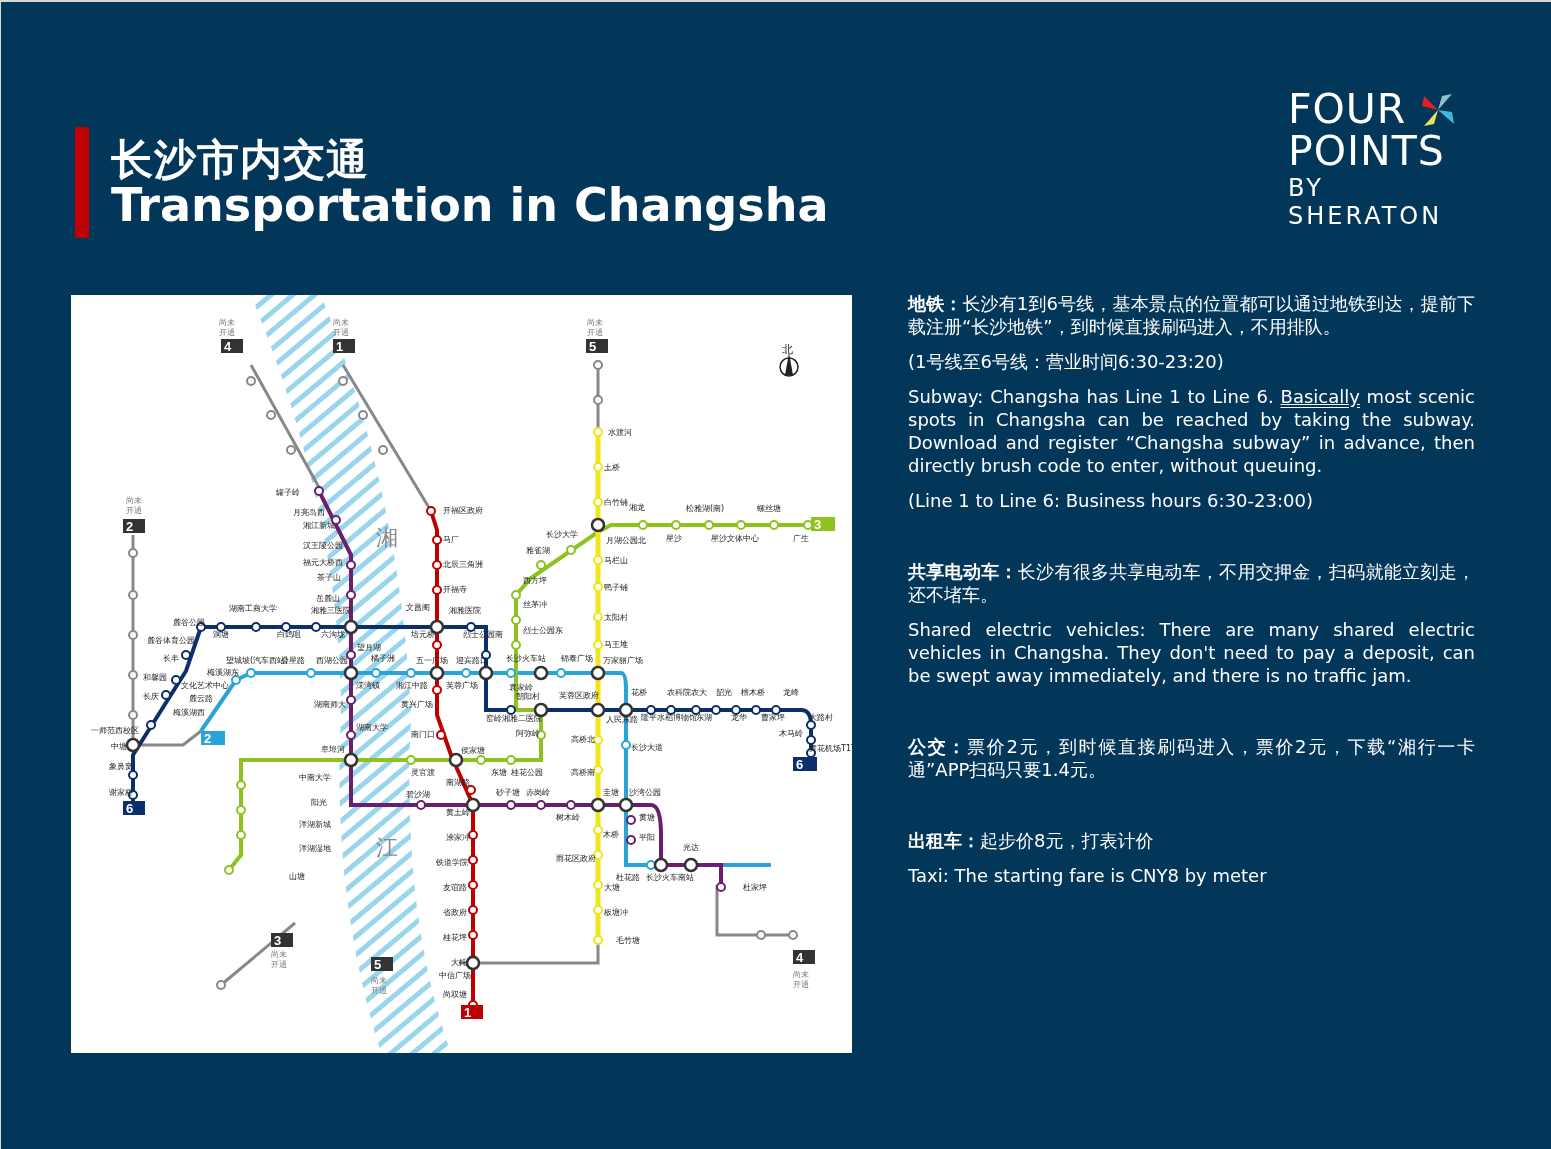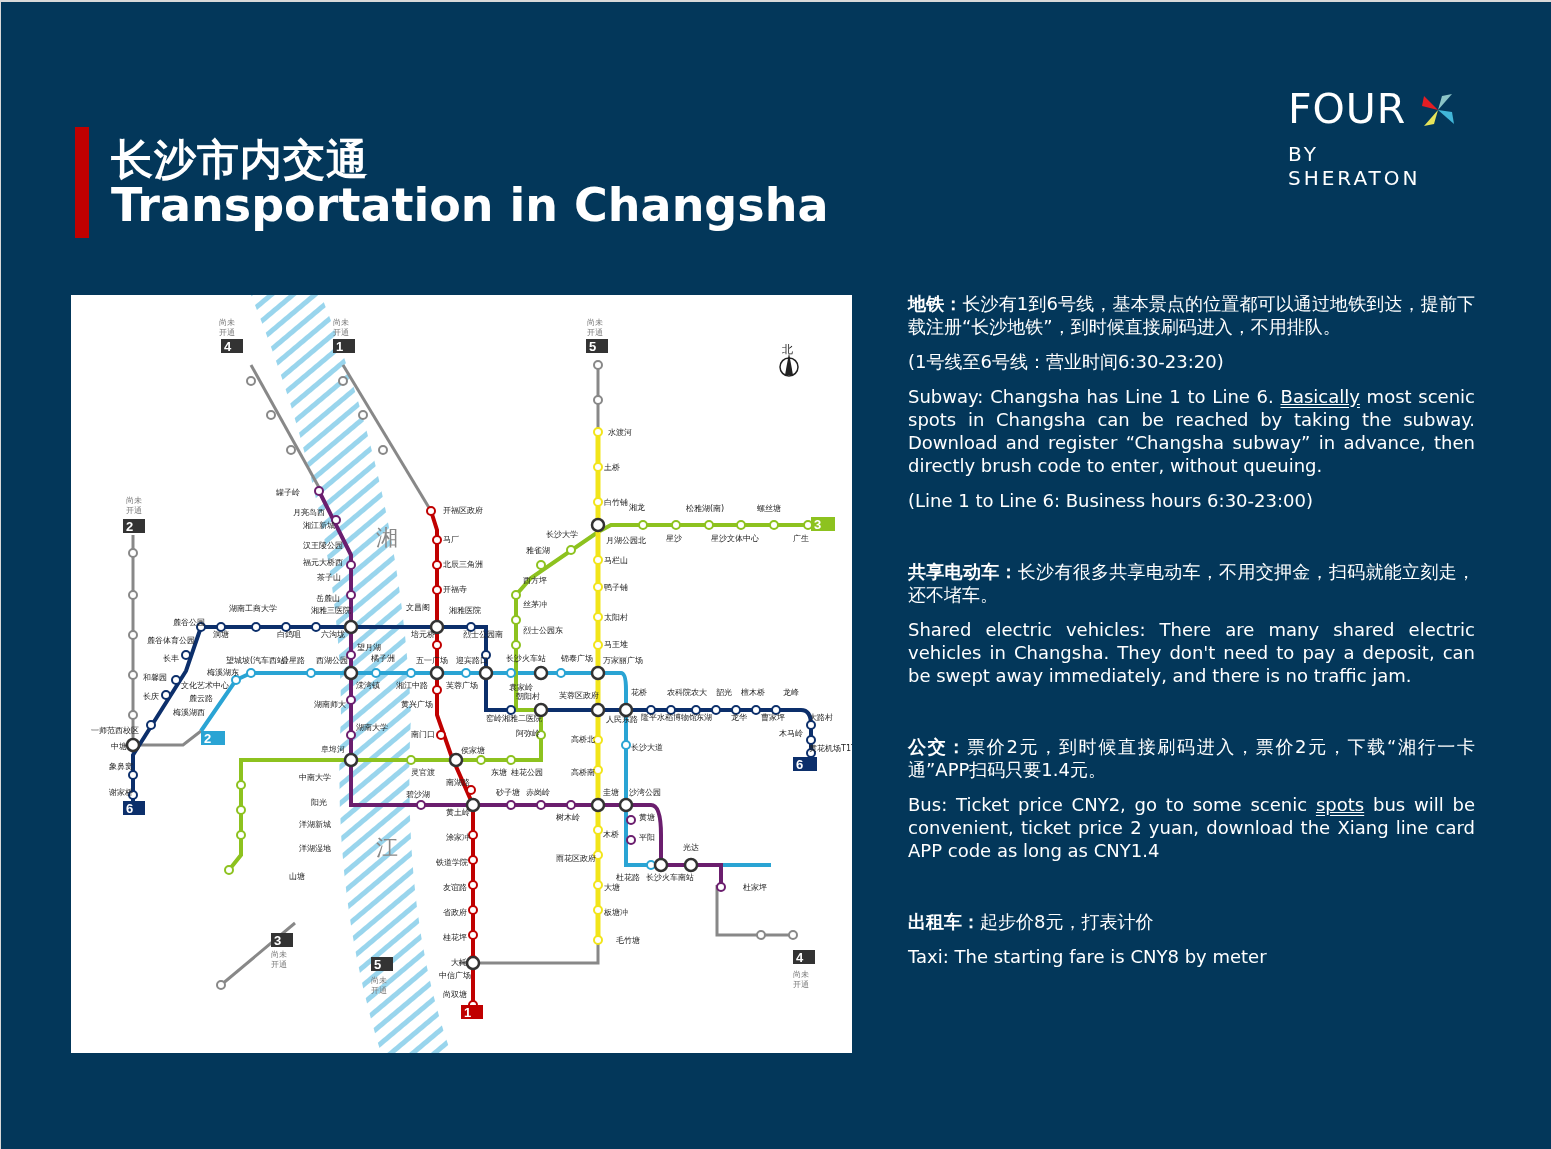--- a/index.html
+++ b/index.html
@@ -3,21 +3,21 @@
 <meta charset="utf-8">
 <style>
   html,body{margin:0;padding:0;}
   body{width:1551px;height:1149px;background:#03375a;position:relative;overflow:hidden;font-family:"Liberation Sans","DejaVu Sans",sans-serif;color:#fff;}
   .frame{position:absolute;left:0;top:0;width:1551px;height:1149px;border-top:2px solid #d9d9d9;border-left:1px solid #d9d9d9;box-sizing:border-box;}
   .accent-bar{position:absolute;left:75px;top:127px;width:14px;height:111px;background:#c00000;}
   .title-cn{position:absolute;left:111px;top:136px;font-size:42px;font-weight:bold;line-height:48px;letter-spacing:1px;font-family:"DejaVu Sans",sans-serif;text-align:right;}
   .title-en{position:absolute;left:111px;top:180px;font-size:46px;font-weight:bold;line-height:50px;font-family:"DejaVu Sans",sans-serif;}
   .logo{position:absolute;left:1288px;top:88px;width:170px;}
   .logo .l1,.logo .l2{font-family:"DejaVu Sans",sans-serif;font-size:41px;line-height:42px;letter-spacing:1px;font-weight:normal;}
-  .logo .l3{font-size:20px;letter-spacing:3px;margin-top:12px;font-family:"DejaVu Sans",sans-serif;}
+  .logo .l3{font-size:24px;letter-spacing:3px;margin-top:2px;font-family:"DejaVu Sans",sans-serif;}
   .pinwheel{position:absolute;left:132px;top:4px;width:36px;height:36px;}
   .map{position:absolute;left:71px;top:295px;width:781px;height:758px;background:#fff;overflow:hidden;}
   .map svg{position:absolute;left:0;top:0;}
   .stn{font-size:8px;fill:#222;font-family:"DejaVu Sans",sans-serif;}
   .stn-grey{font-size:8px;fill:#777;font-family:"DejaVu Sans",sans-serif;}
   .river-label{font-size:22px;fill:#888;font-family:"DejaVu Sans",sans-serif;}
   .text-panel{position:absolute;left:908px;top:292px;width:567px;font-size:18px;line-height:23px;font-family:"DejaVu Sans",sans-serif;}
   .text-panel p{margin:0 0 12px 0;text-align:justify;}
   .text-panel b{font-weight:bold;}
   .gap{height:36px;}
@@ -35,20 +35,21 @@
 <div class="logo">
   <div style="position:relative;">
     <div class="l1">FOUR</div>
     <svg class="pinwheel" viewBox="0 0 36 36">
       <polygon points="4,4 18,18 2,14" fill="#e31e24"></polygon>
       <polygon points="32,2 18,18 22,4" fill="#8cc4c6"></polygon>
       <polygon points="4,34 18,18 14,32" fill="#e6e35a"></polygon>
       <polygon points="34,32 18,18 32,20" fill="#41b6d8"></polygon>
     </svg>
   </div>
+  <div class="l2">POINTS</div>
   <div class="l3">BY SHERATON</div>
 </div>
 
 <div class="map">
   <svg width="781" height="758" viewBox="0 0 781 758">
     <defs>
       <pattern id="hatch" width="14" height="14" patternUnits="userSpaceOnUse" patternTransform="rotate(-40)">
         <rect width="14" height="5" fill="#7fcbe8"></rect>
       </pattern>
     </defs>
@@ -415,17 +416,16 @@
 <div class="text-panel">
   <p><b>地铁：</b><span>长沙有1到6号线，基本景点的位置都可以通过地铁到达，提前下载注册“长沙地铁”，到时候直接刷码进入，不用排队。</span></p>
   <p>(1号线至6号线：营业时间6:30-23:20)</p>
   <p><span>Subway: Changsha has Line 1 to Line 6. </span><span class="u">Basically</span><span> most scenic spots in Changsha can be reached by taking the subway. Download and register “Changsha subway” in advance, then directly brush code to enter, without queuing.</span></p>
   <p>(Line 1 to Line 6: Business hours 6:30-23:00)</p>
   <div class="gap"></div>
   <p><b>共享电动车：</b><span>长沙有很多共享电动车，不用交押金，扫码就能立刻走，还不堵车。</span></p>
   <p>Shared electric vehicles: There are many shared electric vehicles in Changsha. They don't need to pay a deposit, can be swept away immediately, and there is no traffic jam.</p>
   <div class="gap"></div>
   <p><b>公交：</b><span>票价2元，到时候直接刷码进入，票价2元，下载“湘行一卡通”APP扫码只要1.4元。</span></p>
-  <p><span>Bus: Ticket price CNY2, go to some scenic </span><span class="u">spots</span><span> bus will be convenient, ticket price 2 yuan, download the Xiang line card APP code as long as CNY1.4</span></p>
   <div class="gap"></div>
   <p><b>出租车：</b><span>起步价8元，打表计价</span></p>
   <p>Taxi: The starting fare is CNY8  by meter</p>
 </div>
 
 </body></html>

